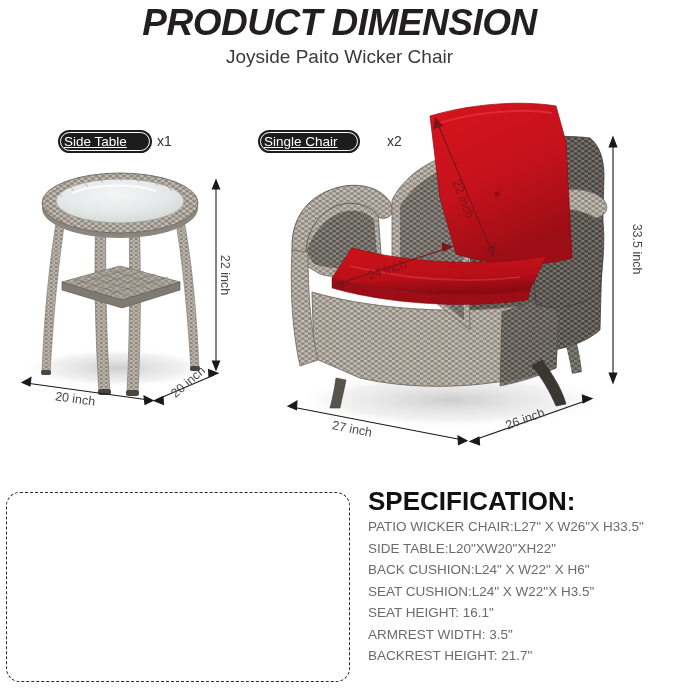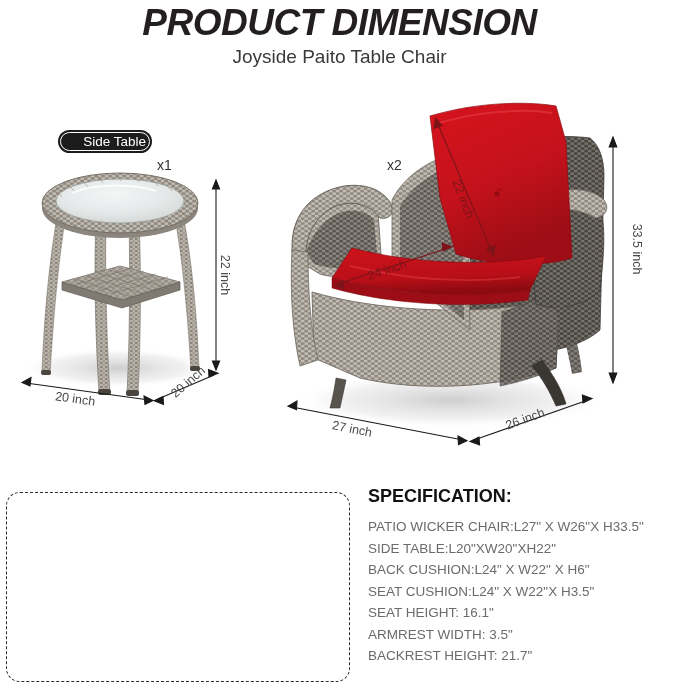--- a/index.html
+++ b/index.html
@@ -30,37 +30,37 @@
   }
 
   
   .badge {
     position:absolute;
     height:23px;
     background:#1c1c1c;
     border-radius:12px;
     color:#ffffff;
     font-size:13.5px;
-    display:flex; align-items:center; justify-content:flex-end;
+    display:flex; align-items:center; justify-content:flex-start;
     padding:0 6px;
     white-space:nowrap;
+    text-decoration:underline;
   }
   .badge::before{
     content:"";
     position:absolute; left:2px; top:2px; right:2px; bottom:2px;
     border:1px solid #ffffff;
     border-radius:10px;
     pointer-events:none;
   }
   .badge span { position:relative; z-index:2; }
   .badge-qty {
     position:absolute;
     font-size:14px; color:#333333;
     white-space:nowrap;
-    margin-top:24px;
   }
 
   
   .dim {
     position:absolute;
     font-size:12.5px;
     color:#4a4a4a;
     white-space:nowrap;
     transform-origin:center center;
   }
@@ -74,38 +74,38 @@
     position:absolute;
     left:6px; top:492px; width:344px; height:190px;
     border:1.4px dashed #2b2b2b;
     border-radius:14px;
     background:#ffffff;
   }
 
   
   .spec-title {
     position:absolute; left:368px; top:486px;
-    font-size:18px; font-weight:bold; color:#111111;
+    font-size:26px; font-weight:bold; color:#111111;
     letter-spacing:0px; white-space:nowrap;
   }
   .spec-list { position:absolute; left:368px; top:516px; width:310px; }
   .spec-line {
     font-size:13.5px;
     color:#6b6b6b;
     line-height:21.5px;
     white-space:nowrap;
   }
 </style>
 </head>
 <body>
 
 <div class="page">
 
   <div class="title">PRODUCT DIMENSION</div>
-  <div class="subtitle">Joyside Paito Table Chair</div>
+  <div class="subtitle">Joyside Paito Wicker Chair</div>
 
   <svg class="lines" viewBox="0 0 679 690">
     <defs>
 
       <pattern id="wickerLight" width="7" height="5" patternUnits="userSpaceOnUse">
         <rect width="7" height="5" fill="#a9a39a"></rect>
         <rect x="0" y="0" width="3.2" height="2.2" fill="#c3bdb3"></rect>
         <rect x="3.6" y="2.5" width="3.2" height="2.2" fill="#c3bdb3"></rect>
         <rect x="0" y="2.5" width="3.2" height="2.2" fill="#8e8880"></rect>
         <rect x="3.6" y="0" width="3.2" height="2.2" fill="#8e8880"></rect>
@@ -383,20 +383,23 @@
         <circle cx="200" cy="538" r="3"></circle>
       </g>
     </g>
   </svg>
 
   <div class="badge" style="left:58px; top:130px; width:94px;">
     <span>Side Table</span>
   </div>
   <div class="badge-qty" style="left:157px; top:133px;">x1</div>
 
+  <div class="badge" style="left:258px; top:130px; width:102px;">
+    <span>Single Chair</span>
+  </div>
   <div class="badge-qty" style="left:387px; top:133px;">x2</div>
 
   <div class="dim" style="left:205px; top:268px; transform:rotate(90deg);">22 inch</div>
   <div class="dim" style="left:55px; top:392px; transform:rotate(8deg);">20 inch</div>
   <div class="dim" style="left:168px; top:375px; transform:rotate(-41deg);">20 inch</div>
 
   <div class="dim" style="left:612px; top:242px; transform:rotate(90deg);">33.5 inch</div>
   <div class="dim" style="left:332px; top:422px; transform:rotate(11deg);">27 inch</div>
   <div class="dim" style="left:505px; top:412px; transform:rotate(-20deg);">26 inch</div>
   <div class="dim dim-red" style="left:443px; top:192px; transform:rotate(69deg);">22 inch</div>

